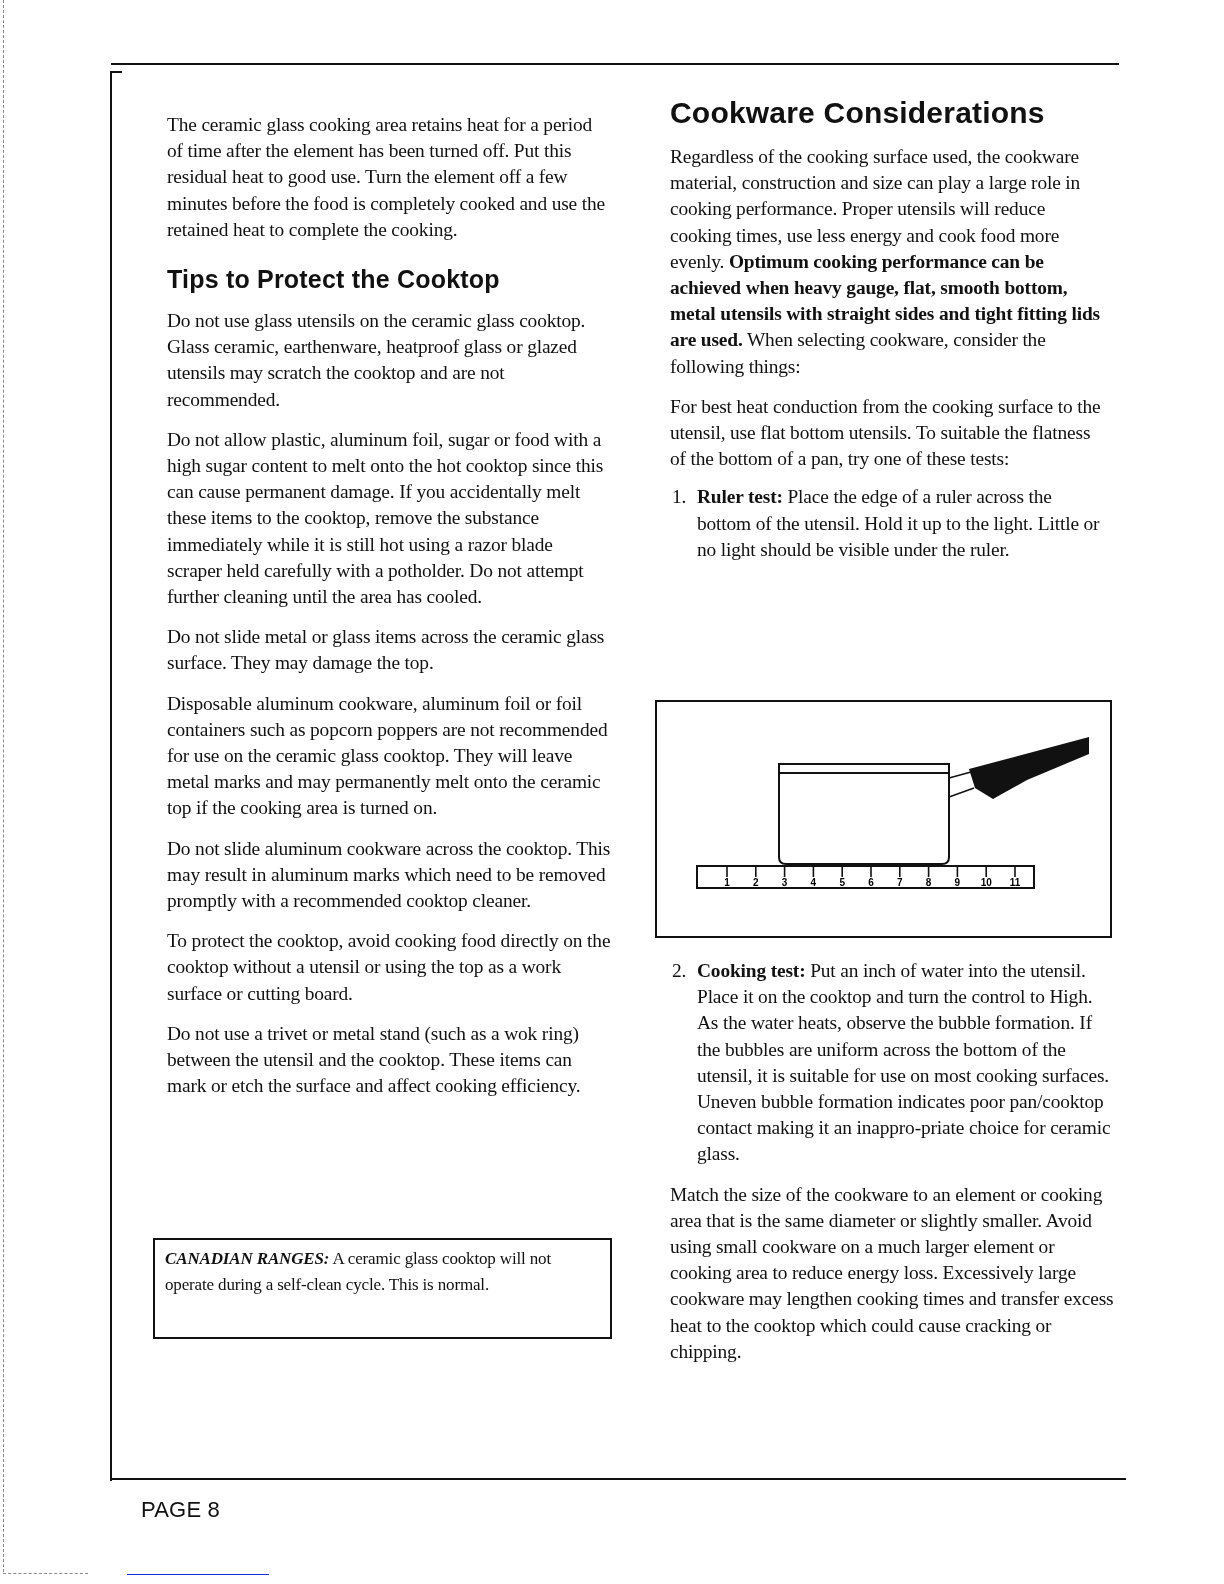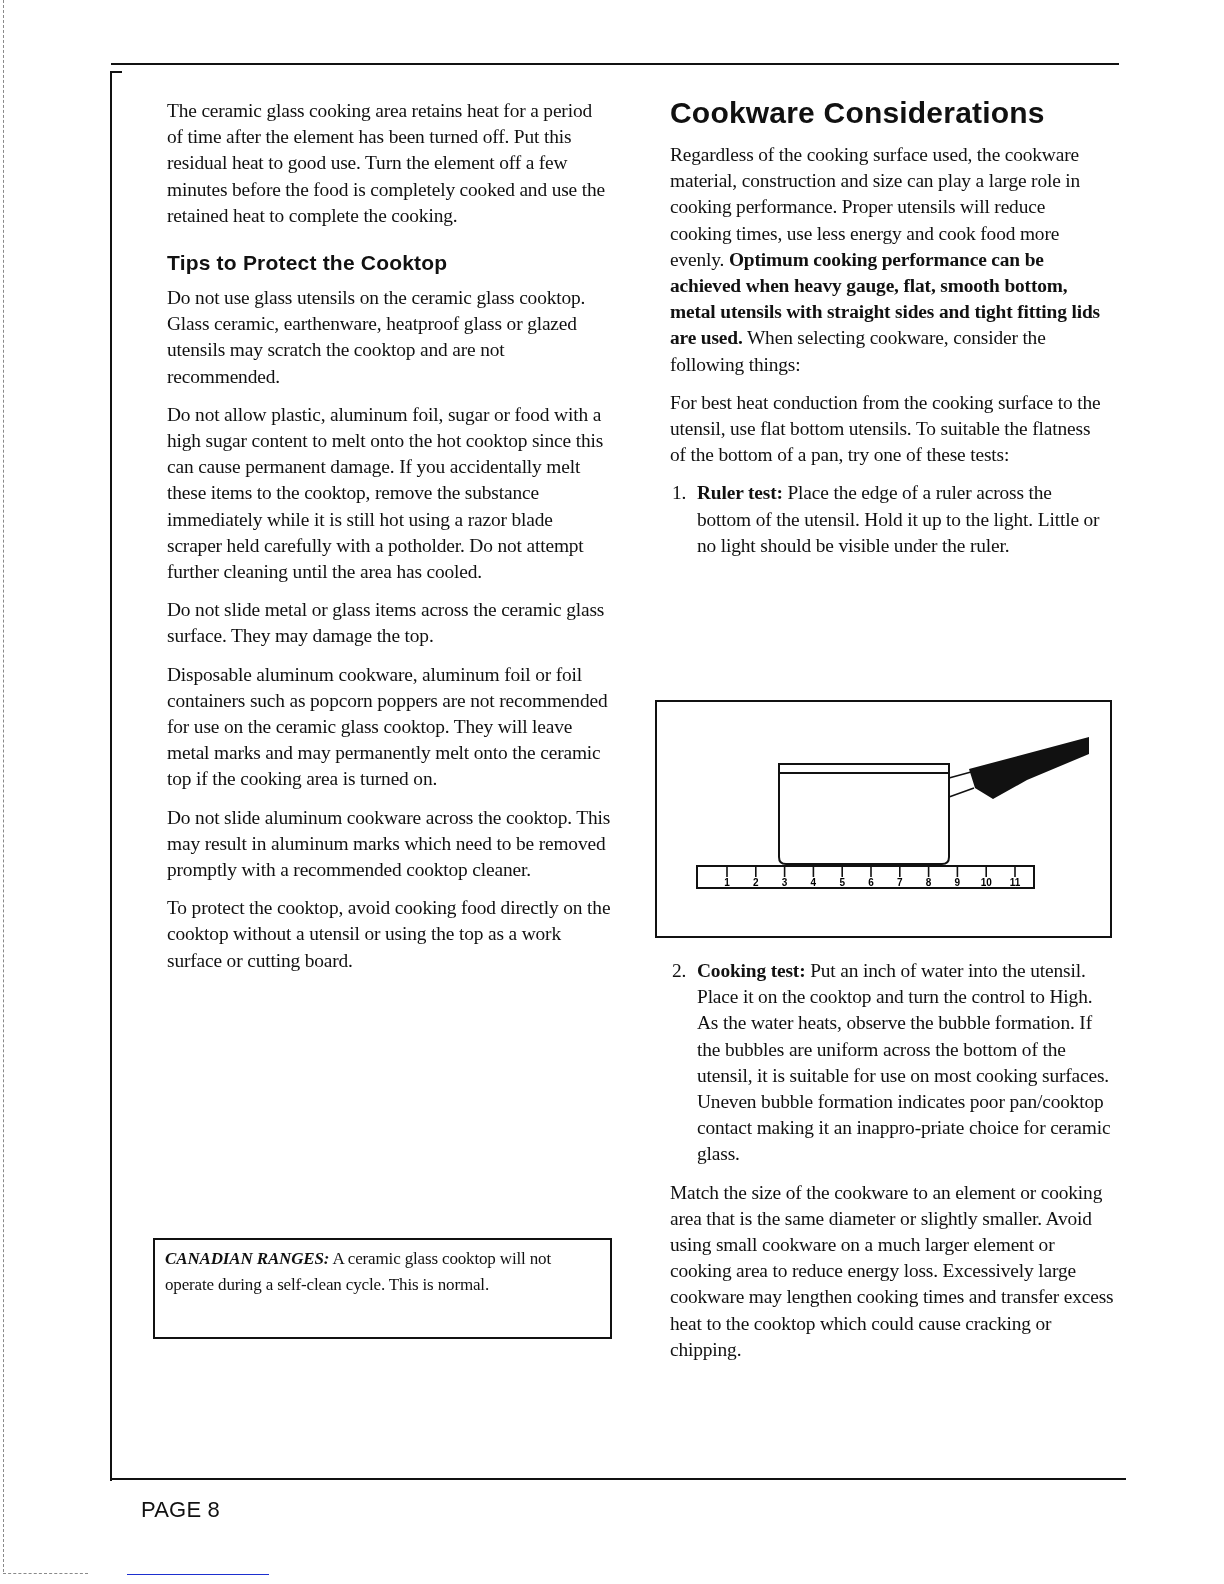--- a/index.html
+++ b/index.html
@@ -89,36 +89,36 @@
     }
     .col-left {
       left: 167px;
       width: 445px;
     }
     .col-right {
       left: 670px;
       width: 440px;
     }
     p {
-      margin: 0 0 12px 0;
+      margin: 14px 0 12px 0;
       font-size: 19.4px;
       line-height: 26.2px;
       letter-spacing: -0.15px;
     }
     h2.section-title {
       font-family: "Liberation Sans", "DejaVu Sans", sans-serif;
       font-weight: bold;
       font-size: 30px;
       margin: -2px 0 12px 0;
       letter-spacing: 0.2px;
     }
     h3.sub-title {
       font-family: "Liberation Sans", "DejaVu Sans", sans-serif;
       font-weight: bold;
-      font-size: 21px;
+      font-size: 25px;
       margin: 20px 0 10px 0;
       letter-spacing: 0.2px;
     }
     .col-left h3.sub-title {
       margin-top: 22px;
     }
     .bold { font-weight: bold; }
 
     .numbered {
       position: relative;
@@ -193,20 +193,21 @@
 
 <div class="col col-left">
   <p>The ceramic glass cooking area retains heat for a period of time after the element has been turned off. Put this residual heat to good use. Turn the element off a few minutes before the food is completely cooked and use the retained heat to complete the cooking.</p>
   <h3 class="sub-title">Tips to Protect the Cooktop</h3>
   <p>Do not use glass utensils on the ceramic glass cooktop. Glass ceramic, earthenware, heatproof glass or glazed utensils may scratch the cooktop and are not recommended.</p>
   <p>Do not allow plastic, aluminum foil, sugar or food with a high sugar content to melt onto the hot cooktop since this can cause permanent damage. If you accidentally melt these items to the cooktop, remove the substance immediately while it is still hot using a razor blade scraper held carefully with a potholder. Do not attempt further cleaning until the area has cooled.</p>
   <p>Do not slide metal or glass items across the ceramic glass surface. They may damage the top.</p>
   <p>Disposable aluminum cookware, aluminum foil or foil containers such as popcorn poppers are not recommended for use on the ceramic glass cooktop. They will leave metal marks and may permanently melt onto the ceramic top if the cooking area is turned on.</p>
   <p>Do not slide aluminum cookware across the cooktop. This may result in aluminum marks which need to be removed promptly with a recommended cooktop cleaner.</p>
   <p>To protect the cooktop, avoid cooking food directly on the cooktop without a utensil or using the top as a work surface or cutting board.</p>
+  <p>Do not use a trivet or metal stand (such as a wok ring) between the utensil and the cooktop. These items can mark or etch the surface and affect cooking efficiency.</p>
 </div>
 
 <div class="note-box">
   <p><span class="note-label">CANADIAN RANGES:</span><span> A ceramic glass cooktop will not operate during a self-clean cycle. This is normal.</span></p>
 </div>
 
 <div class="col col-right">
   <h2 class="section-title">Cookware Considerations</h2>
   <p><span>Regardless of the cooking surface used, the cookware material, construction and size can play a large role in cooking performance. Proper utensils will reduce cooking times, use less energy and cook food more evenly. </span><span class="bold">Optimum cooking performance can be achieved when heavy gauge, flat, smooth bottom, metal utensils with straight sides and tight fitting lids are used.</span><span> When selecting cookware, consider the following things:</span></p>
   <p>For best heat conduction from the cooking surface to the utensil, use flat bottom utensils. To suitable the flatness of the bottom of a pan, try one of these tests:</p>

